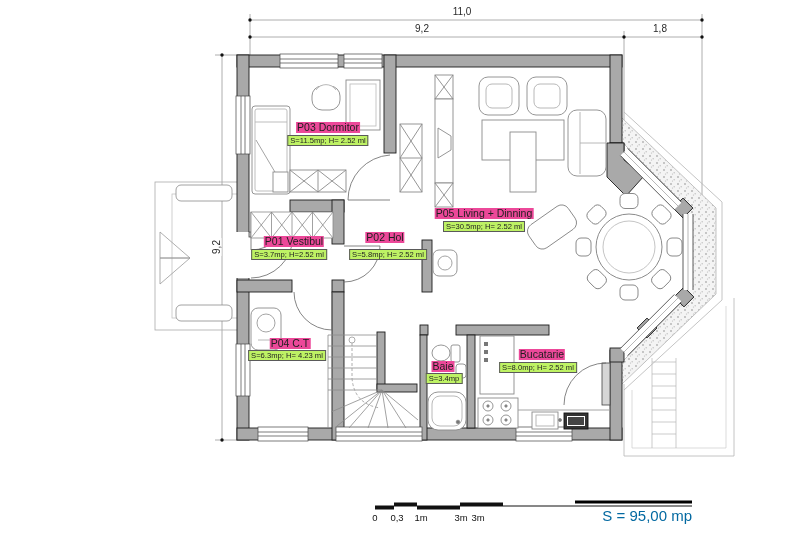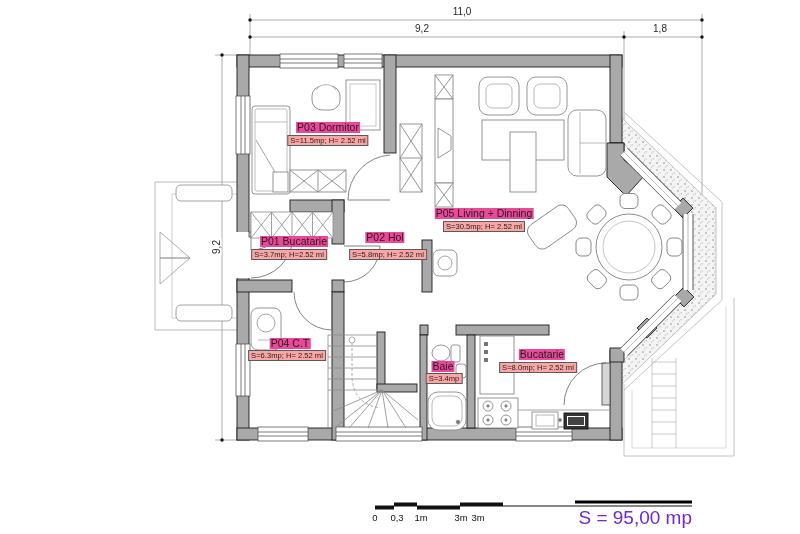--- a/index.html
+++ b/index.html
@@ -1,28 +1,28 @@
 <!DOCTYPE html>
 <html><head>
 <meta charset="utf-8">
 <style>
   html,body{margin:0;padding:0;background:#fff;}
   #stage{position:relative;width:800px;height:534px;background:#fff;overflow:hidden;
          font-family:"Liberation Sans", sans-serif;margin-left:32px;}
   #plan-svg{position:absolute;left:0;top:0;}
   .lbl{position:absolute;white-space:nowrap;color:#1e1e1e;}
   .room-name{font-size:10.5px;transform:translateX(-50%);background:#ec4899;padding:0 1px;line-height:1.05;}
-  .room-box{font-size:7.6px;transform:translateX(-50%);background:#fca5a5;border:1px solid #5a5a5a;
+  .room-box{font-size:7.6px;transform:translateX(-50%);background:#bef264;border:1px solid #5a5a5a;
             padding:0 2px;line-height:1.25;color:#222;text-align:right;}
   .dim{font-size:10px;color:#2a2a2a;background:#fff;padding:0 2px;transform:translateX(-50%);}
   .dim-vert{font-size:10px;color:#2a2a2a;background:#fff;padding:0 2px;
             transform:translate(-50%,-50%) rotate(-90deg);}
   .scale-lbl{font-size:9.5px;color:#111;transform:translateX(-50%);}
   .plan-title{font-size:15px;font-weight:bold;letter-spacing:.5px;color:#000;transform:translateX(-100%);}
-  .plan-area{font-size:19px;color:#6d28d9;transform:translateX(-100%);}
+  .plan-area{font-size:15px;color:#0369a1;transform:translateX(-100%);}
 </style>
 </head>
 <body>
 
 <div id="stage">
 
 <svg id="plan-svg" width="800" height="534" viewBox="0 0 800 534">
   <defs>
     <pattern id="stip" width="7" height="7" patternUnits="userSpaceOnUse">
       <rect width="7" height="7" fill="#f4f4f4"></rect>
@@ -392,31 +392,31 @@
 </svg>
 
 <div class="lbl dim" style="left:430px;top:6px">11,0</div>
 <div class="lbl dim" style="left:390px;top:23px">9,2</div>
 <div class="lbl dim" style="left:628px;top:23px">1,8</div>
 <div class="lbl dim-vert" style="left:184px;top:247px">9,2</div>
 
 <div class="lbl room-name" style="left:296px;top:122px">P03 Dormitor</div>
 <div class="lbl room-box" style="left:296px;top:135px">S=11.5mp; H= 2.52 ml</div>
 
-<div class="lbl room-name" style="left:262px;top:236px">P01 Bucatarie</div>
+<div class="lbl room-name" style="left:262px;top:236px">P01 Vestibul</div>
 <div class="lbl room-box" style="left:257px;top:249px">S=3.7mp; H=2.52 ml</div>
 
 <div class="lbl room-name" style="left:353px;top:232px">P02 Hol</div>
 <div class="lbl room-box" style="left:356px;top:249px">S=5.8mp; H= 2.52 ml</div>
 
 <div class="lbl room-name" style="left:452px;top:208px">P05 Living + Dinning</div>
 <div class="lbl room-box" style="left:452px;top:221px">S=30.5mp; H= 2.52 ml</div>
 
 <div class="lbl room-name" style="left:258px;top:338px">P04 C.T</div>
-<div class="lbl room-box" style="left:255px;top:350px">S=6.3mp; H= 2.52 ml</div>
+<div class="lbl room-box" style="left:255px;top:350px">S=6.3mp; H= 4.23 ml</div>
 
 <div class="lbl room-name" style="left:411px;top:361px">Baie</div>
 <div class="lbl room-box" style="left:412px;top:373px">S=3.4mp</div>
 
 <div class="lbl room-name" style="left:510px;top:349px">Bucatarie</div>
 <div class="lbl room-box" style="left:506px;top:362px">S=8.0mp; H= 2.52 ml</div>
 
 <div class="lbl scale-lbl" style="left:343px;top:512px">0</div>
 <div class="lbl scale-lbl" style="left:365px;top:512px">0,3</div>
 <div class="lbl scale-lbl" style="left:389px;top:512px">1m</div>

